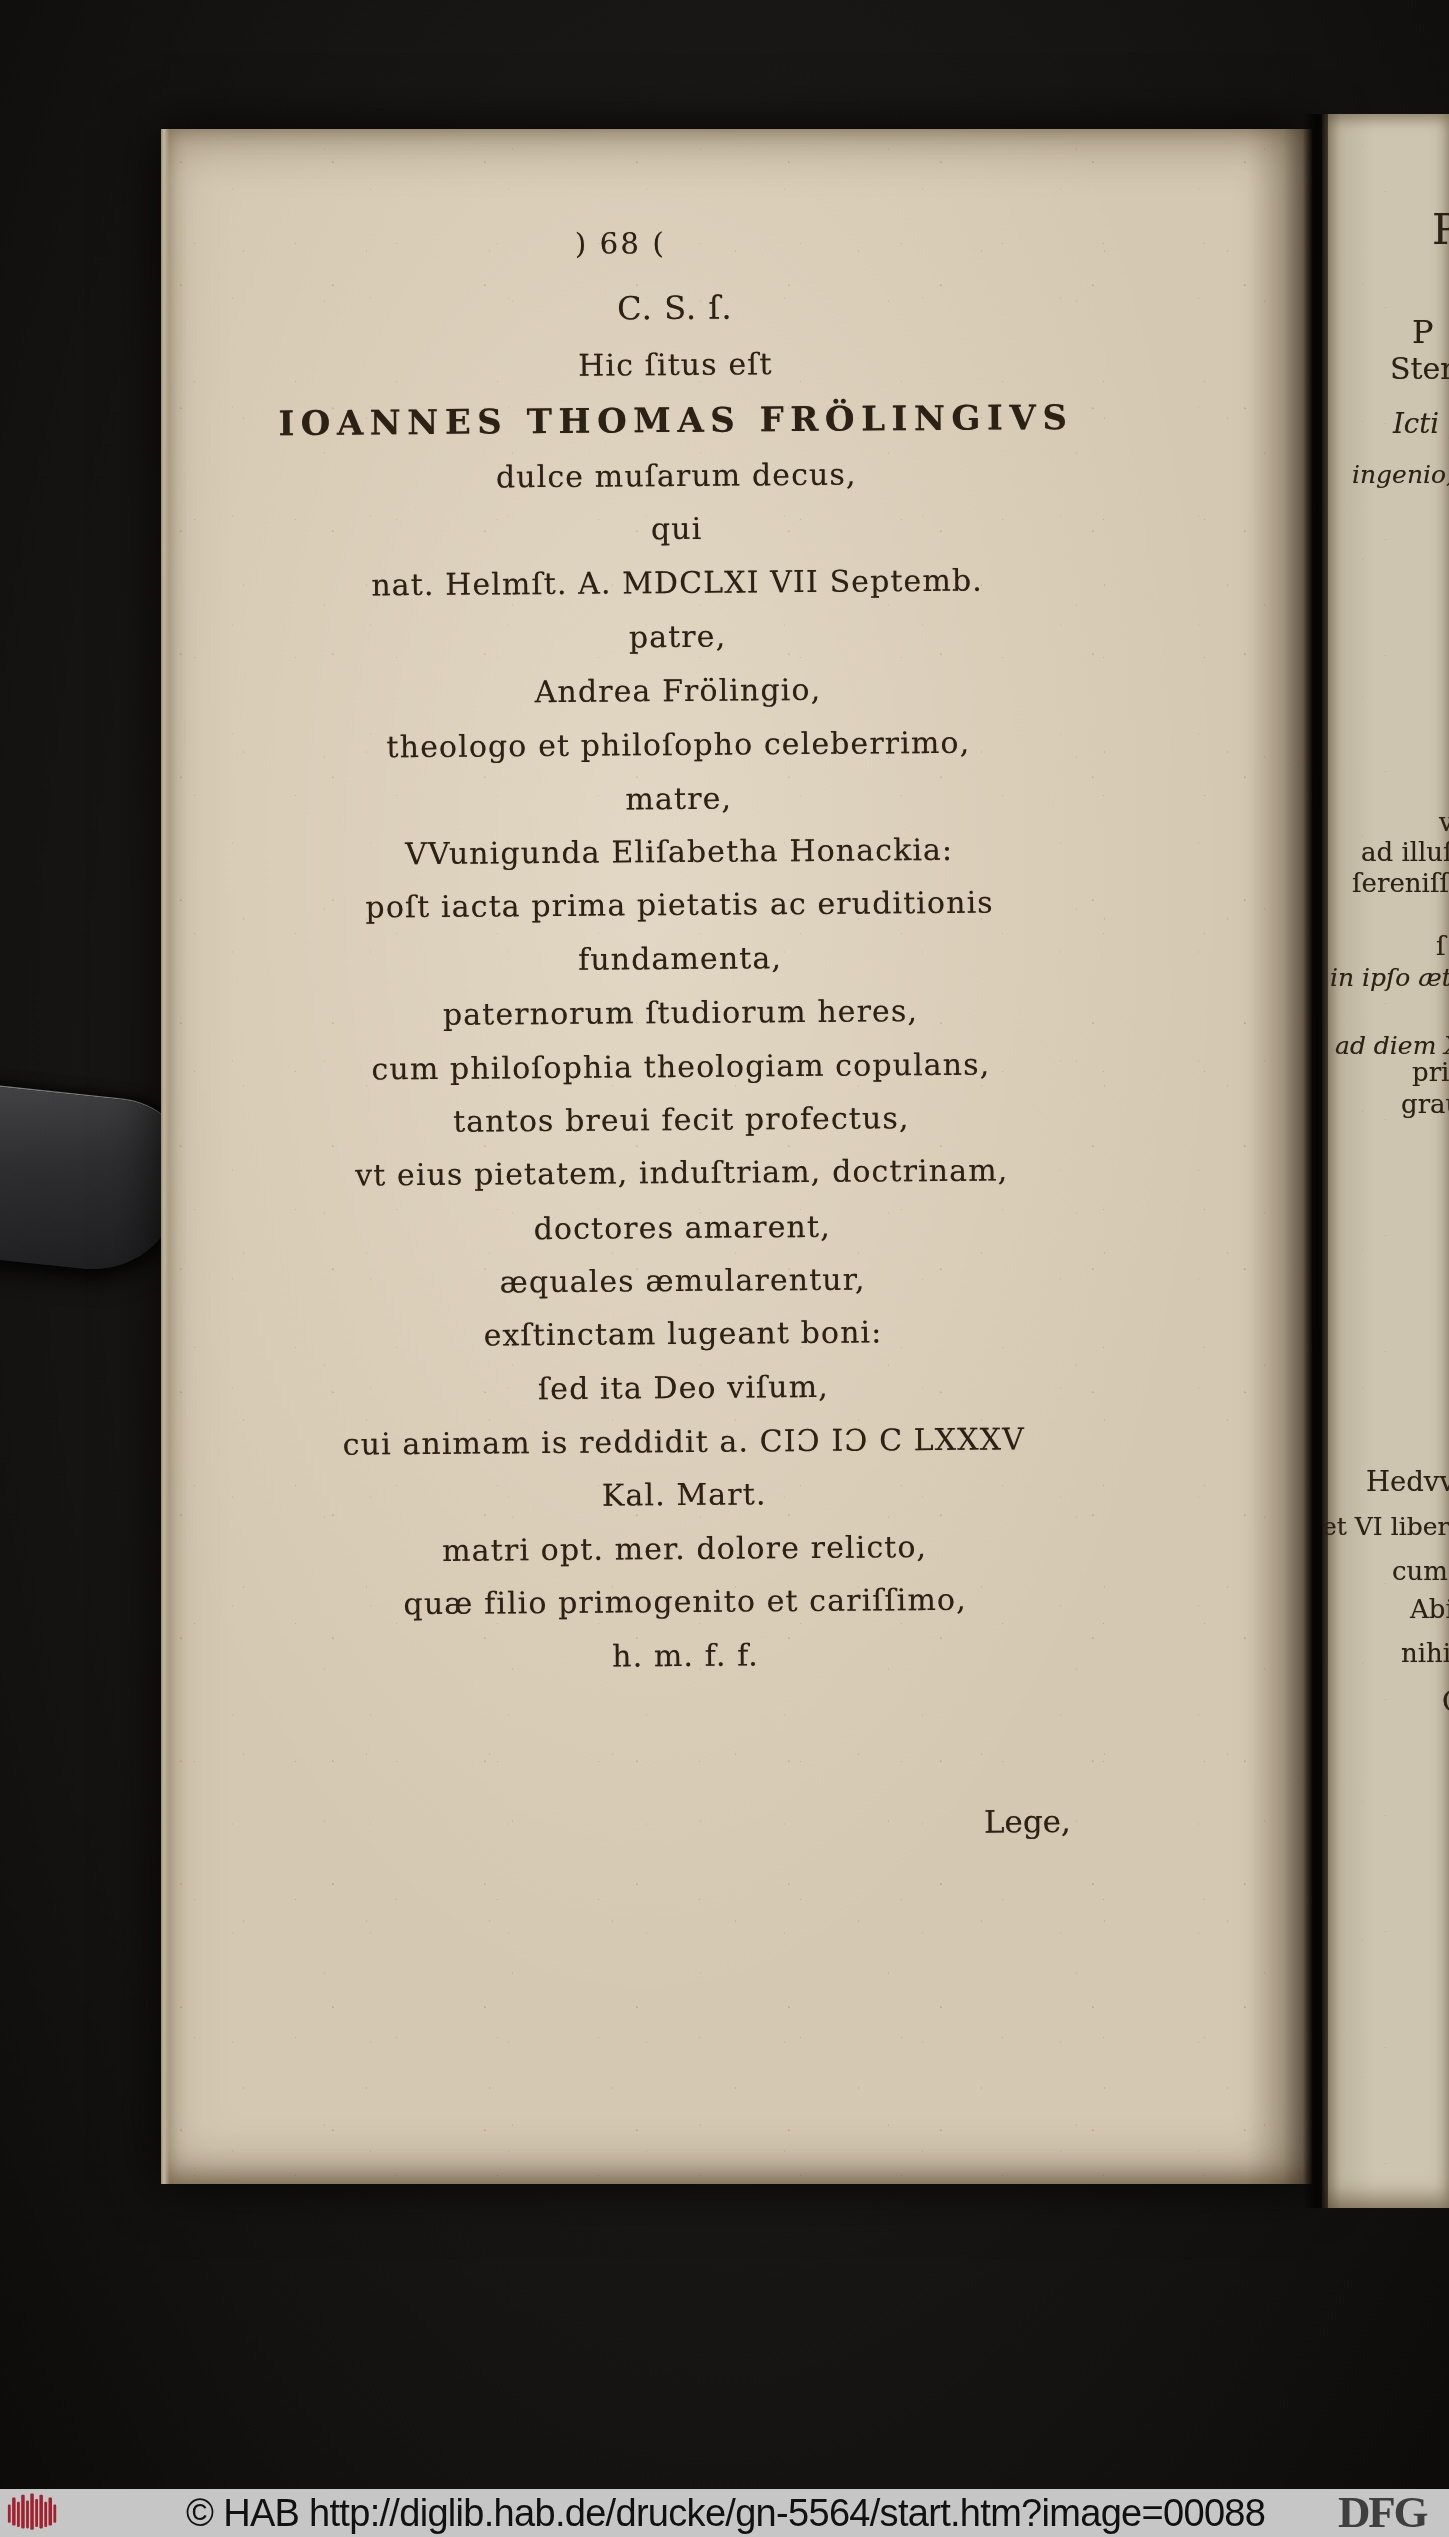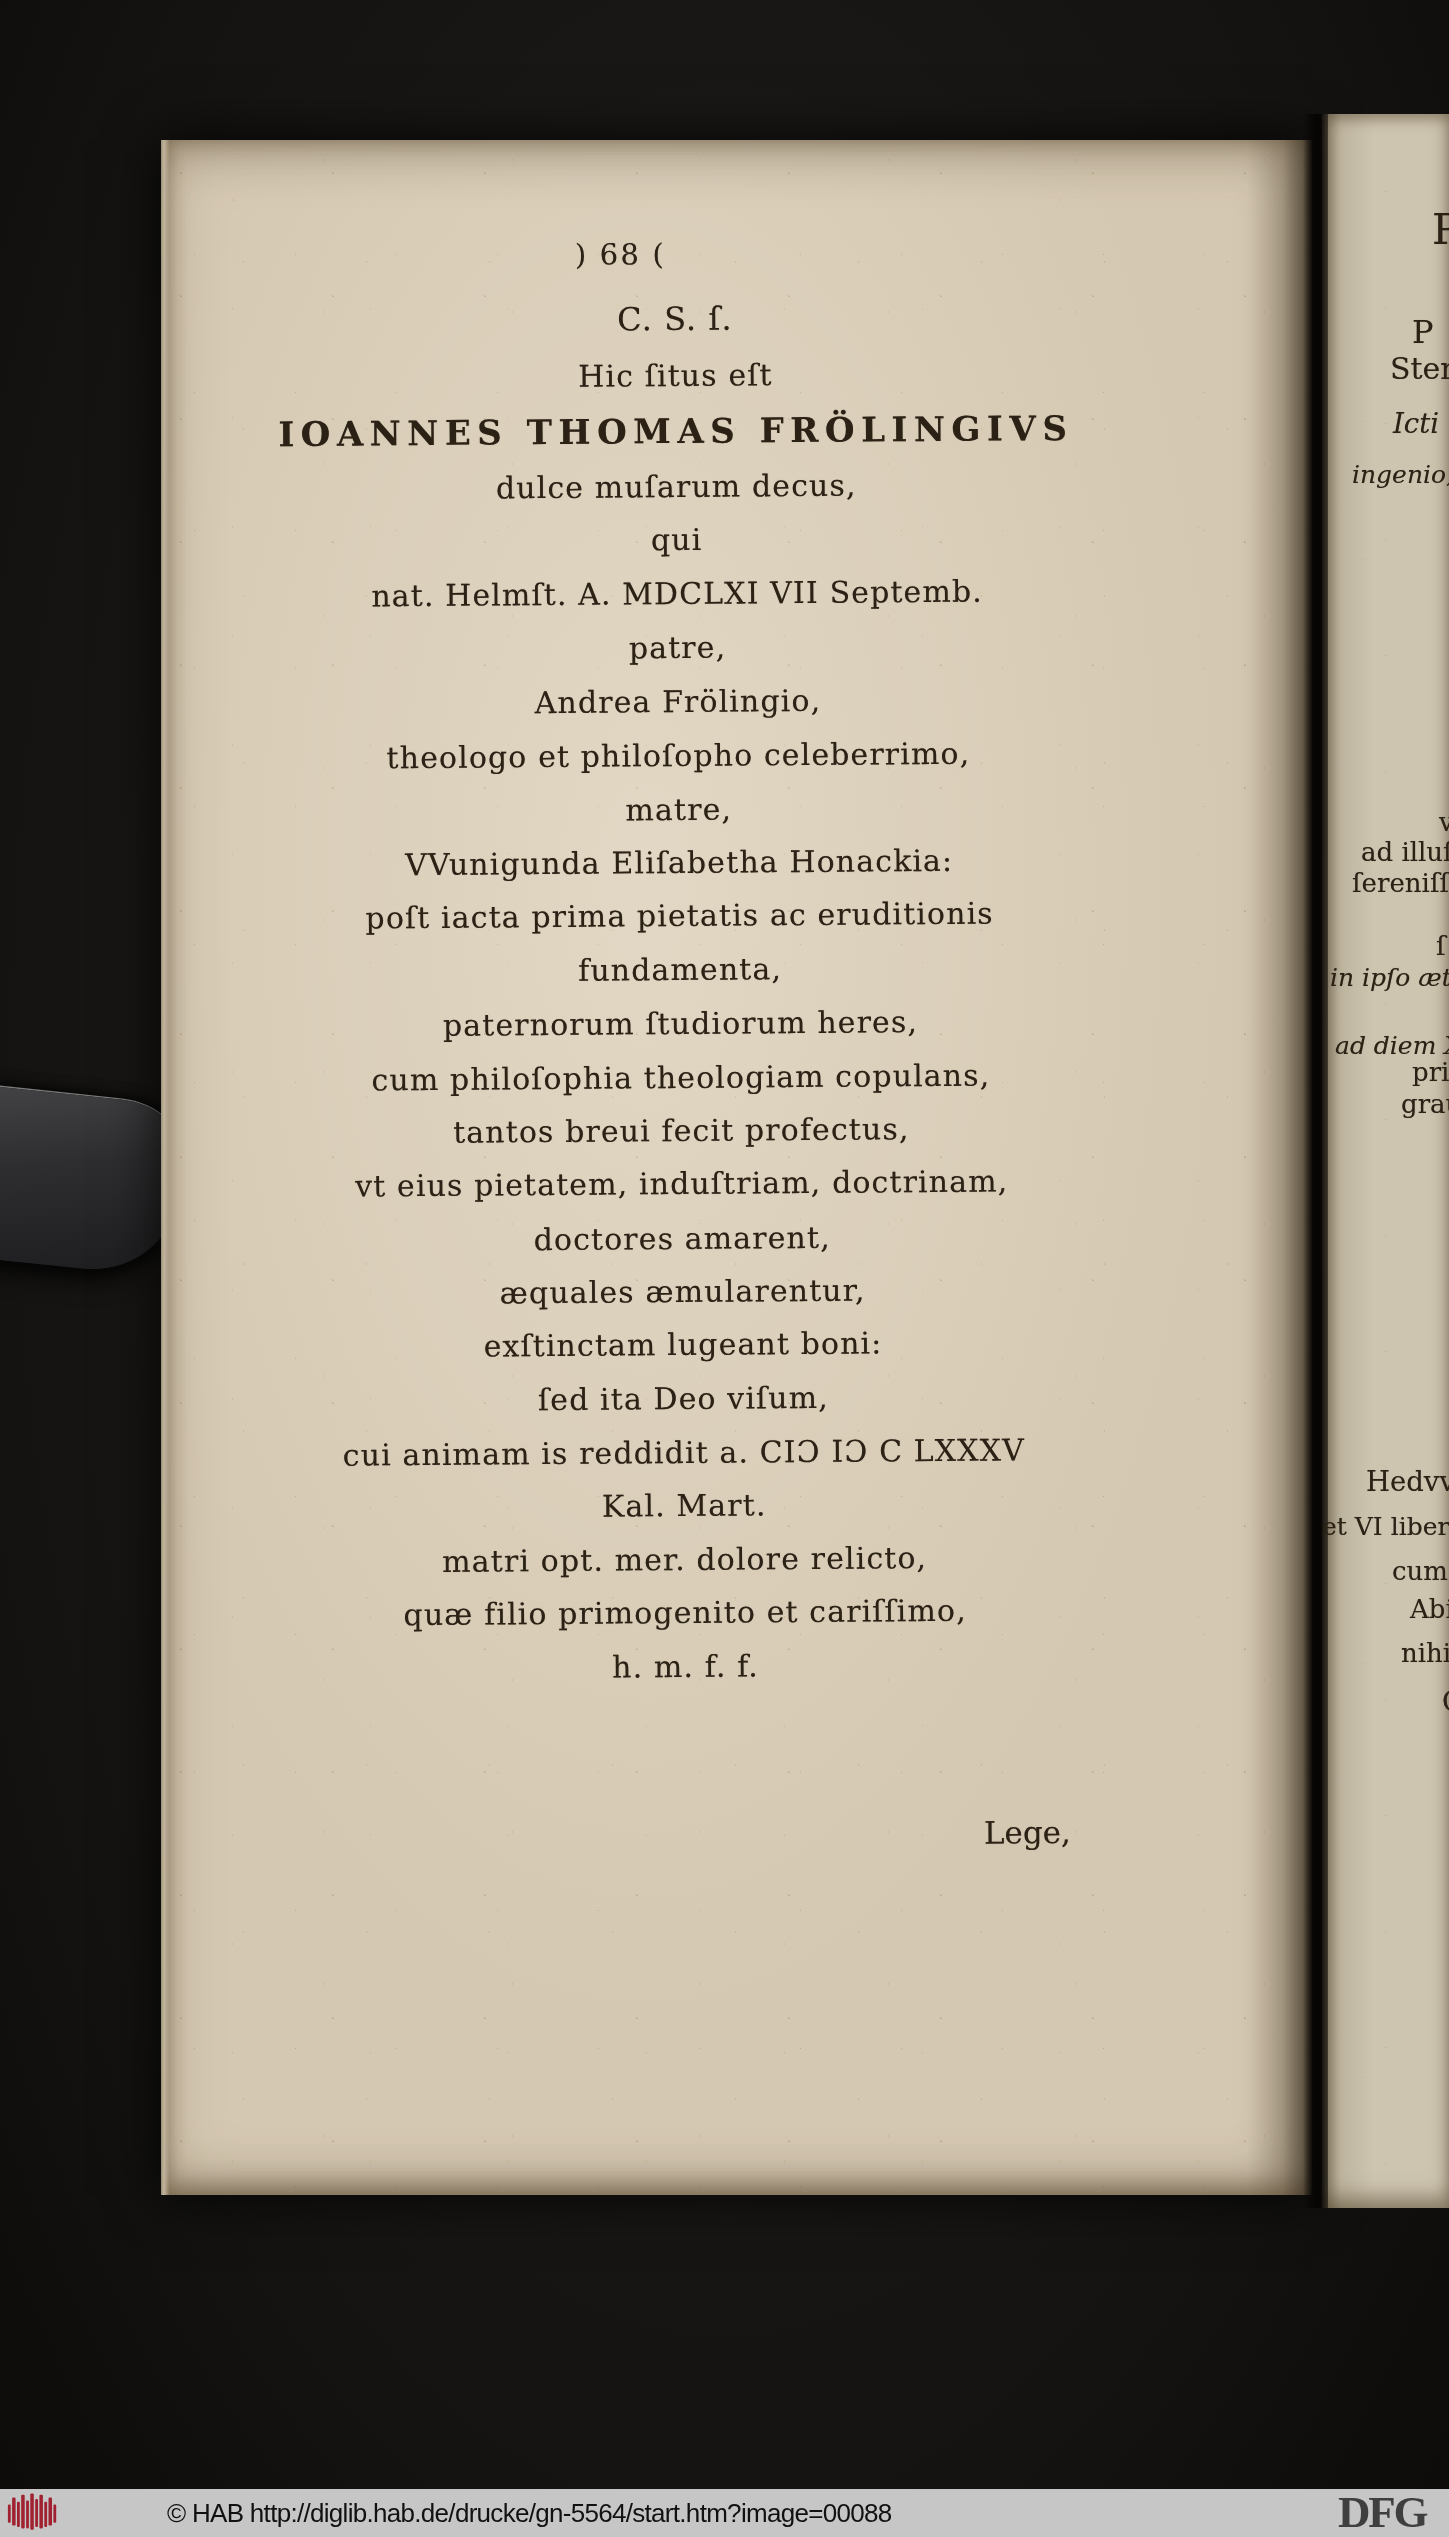--- a/index.html
+++ b/index.html
@@ -3,21 +3,21 @@
 <meta charset="utf-8">
 <style>
   html,body{margin:0;padding:0;background:#000;}
   .stage{
     position:relative; width:1449px; height:2538px; overflow:hidden;
     background:radial-gradient(ellipse at 50% 42%, #242220 0%, #1a1816 45%, #131211 75%, #0c0b0a 100%);
     font-family:"DejaVu Serif","Liberation Serif",serif;
   }
   
   .main-page{
-    position:absolute; left:161px; top:140px; width:1151px; height:2055px; z-index:2;
+    position:absolute; left:161px; top:129px; width:1151px; height:2055px; z-index:2;
     background-color:var(--paper,#d5c8b2);
     background-image:
       radial-gradient(ellipse at 42% 36%, rgba(255,251,238,.30), rgba(255,251,238,0) 62%),
       radial-gradient(circle 1.4px at 13% 27%, rgba(140,110,60,.30) 0 60%, transparent 61%),
       radial-gradient(circle 1.1px at 67% 73%, rgba(150,120,70,.26) 0 60%, transparent 61%),
       radial-gradient(circle 0.7px at 33% 83%, rgba(130,100,55,.32) 0 60%, transparent 61%),
       radial-gradient(circle 1.4px at 87% 13%, rgba(150,120,70,.22) 0 60%, transparent 61%),
       radial-gradient(circle 1.1px at 52% 55%, rgba(160,130,80,.20) 0 60%, transparent 61%);
     background-size:100% 100%,152px 123px,123px 167px,101px 138px,188px 152px,138px 109px;
     box-shadow:
@@ -84,23 +84,23 @@
     box-shadow:0 -1.4px 0 rgba(215,215,215,.55), 0 -5px 11.6px rgba(0,0,0,.65), 0 10px 25px rgba(0,0,0,.85);
     transform:rotate(6deg); transform-origin:0 0;
   }
   
   .footer{
     position:absolute; left:0; bottom:0; width:1449px; height:49px; z-index:10;
     background:var(--footer_bar,#c6c6c6);
   }
   .hab-logo{position:absolute; left:5.8px; top:2.9px; width:57px; height:42px;}
   .copyright{
-    position:absolute; left:167px; top:2.9px; height:43px; line-height:43px;
+    position:absolute; left:186px; top:2.9px; height:43px; line-height:43px;
     font-family:"Liberation Sans","DejaVu Sans",sans-serif;
-    font-size:26px; letter-spacing:-0.7px; color:var(--footer_text,#111111); white-space:nowrap;
+    font-size:38px; letter-spacing:-0.7px; color:var(--footer_text,#111111); white-space:nowrap;
   }
   .dfg{
     position:absolute; left:1338px; top:0.7px; height:45px; line-height:45px;
     font-family:Liberation Serif, serif;
     font-weight:800; font-size:45px; letter-spacing:-2.2px; color:var(--dfg_gray,#3f3f3f);
   }
 </style>
 </head>
 <body>
 

